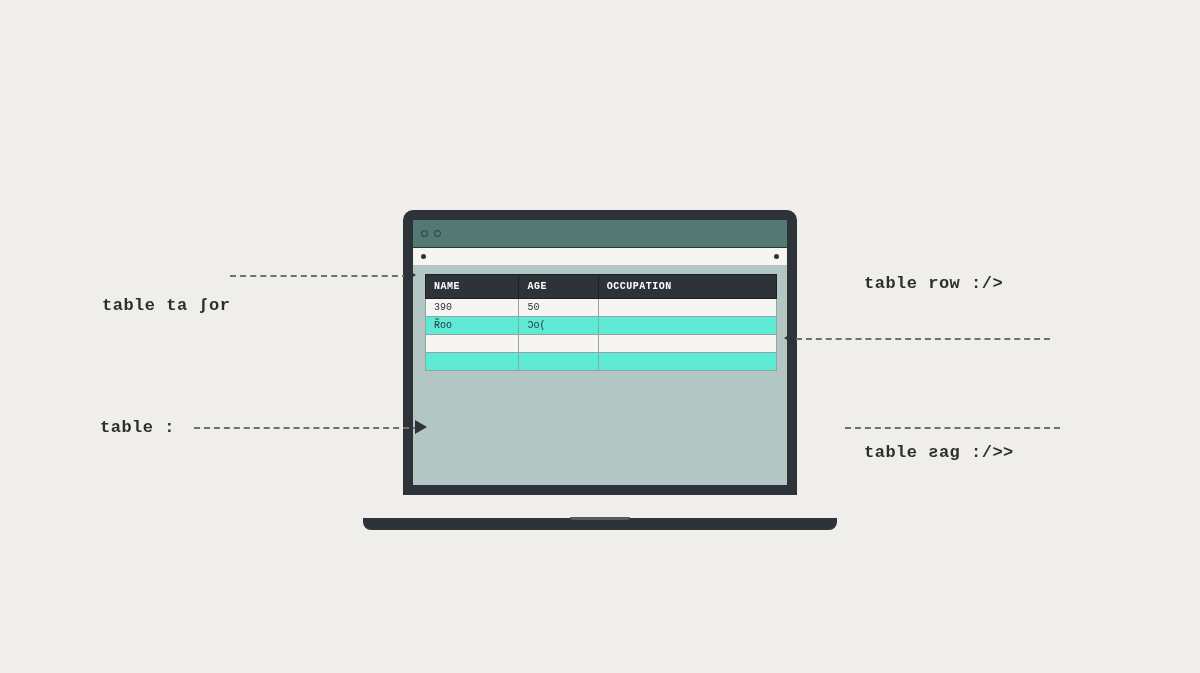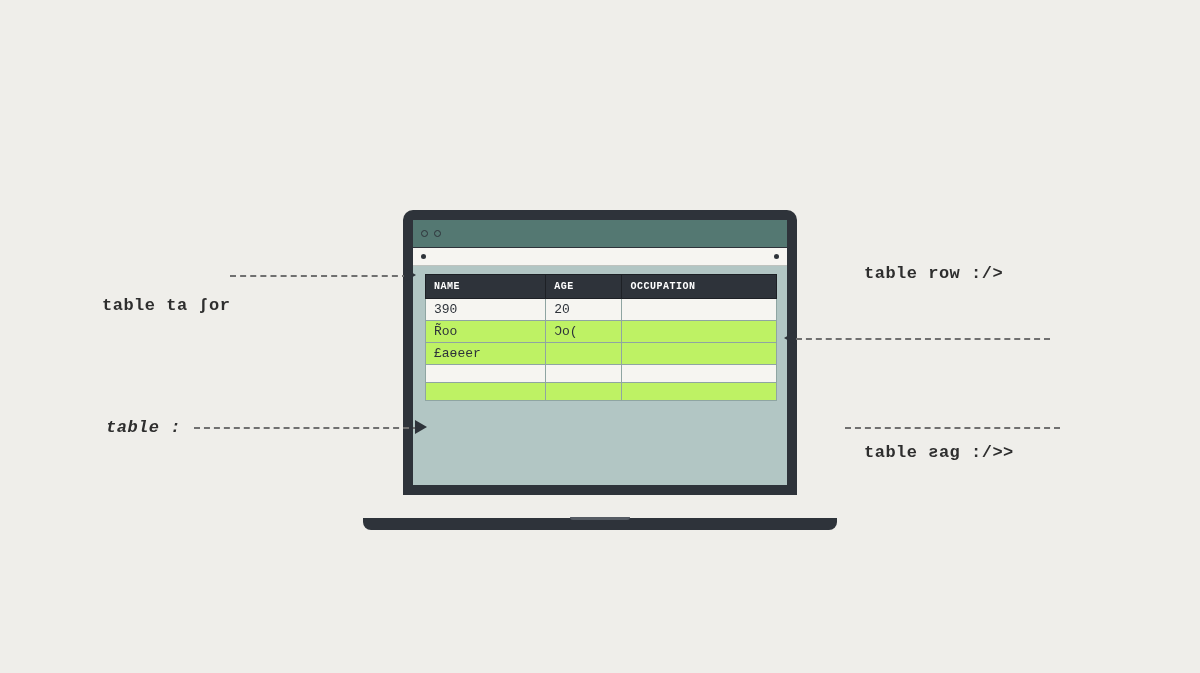--- a/index.html
+++ b/index.html
@@ -85,28 +85,28 @@
       color: #fff;
       font-size: 10px;
       font-weight: 700;
       letter-spacing: 0.5px;
       padding: 6px 8px;
       text-align: left;
       border: 1px solid #1d2025;
     }
     .data-table td {
       background: #f6f5f1;
-      font-size: 13px;
+      font-size: 10px;
       color: #2e333a;
       padding: 3px 8px;
       border: 1px solid #8fa5a2;
       height: 18px;
     }
     .data-table tr.shaded td {
-      background: #bef264;
+      background: #5eead4;
     }
 
     .laptop-base {
       position: absolute;
       left: -40px;
       bottom: -10px;
       width: 474px;
       height: 12px;
       background: #2e333a;
       border-radius: 0 0 8px 8px;
@@ -125,22 +125,22 @@
 
     .annot {
       position: absolute;
       font-family: 'Courier New', monospace;
       font-size: 17px;
       font-weight: 700;
       color: #2e2e2e;
       letter-spacing: 0.5px;
     }
     .annot-left-1 { left: 102px; top: 296px; }
-    .annot-left-2 { left: 106px; top: 418px; font-style: italic; }
-    .annot-right-1 { left: 864px; top: 264px; }
+    .annot-left-2 { left: 100px; top: 418px; }
+    .annot-right-1 { left: 864px; top: 274px; }
     .annot-right-2 { left: 864px; top: 418px; margin-top: 25px; }
 
     .dashline {
       position: absolute;
       border-top: 2px dashed #707070;
       height: 0;
     }
     .arrowhead-right {
       position: absolute;
       width: 0; height: 0;
@@ -190,31 +190,26 @@
         <thead>
           <tr>
             <th>NAME</th>
             <th>AGE</th>
             <th>OCCUPATION</th>
           </tr>
         </thead>
         <tbody>
           <tr>
             <td>390</td>
-            <td>20</td>
+            <td>50</td>
             <td></td>
           </tr>
           <tr class="shaded">
             <td>R̃oo</td>
             <td>Ɔo(</td>
-            <td></td>
-          </tr>
-          <tr class="shaded">
-            <td>£aɵeer</td>
-            <td></td>
             <td></td>
           </tr>
           <tr>
             <td></td>
             <td></td>
             <td></td>
           </tr>
           <tr class="shaded">
             <td></td>
             <td></td>

